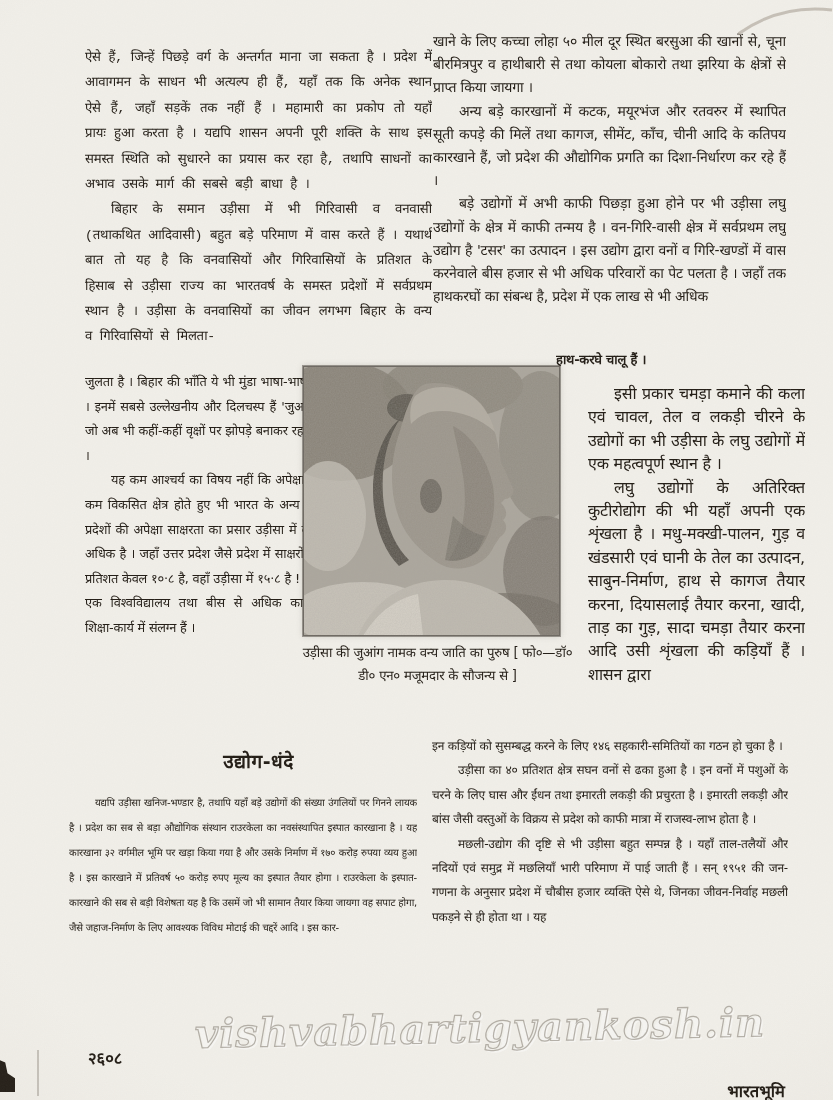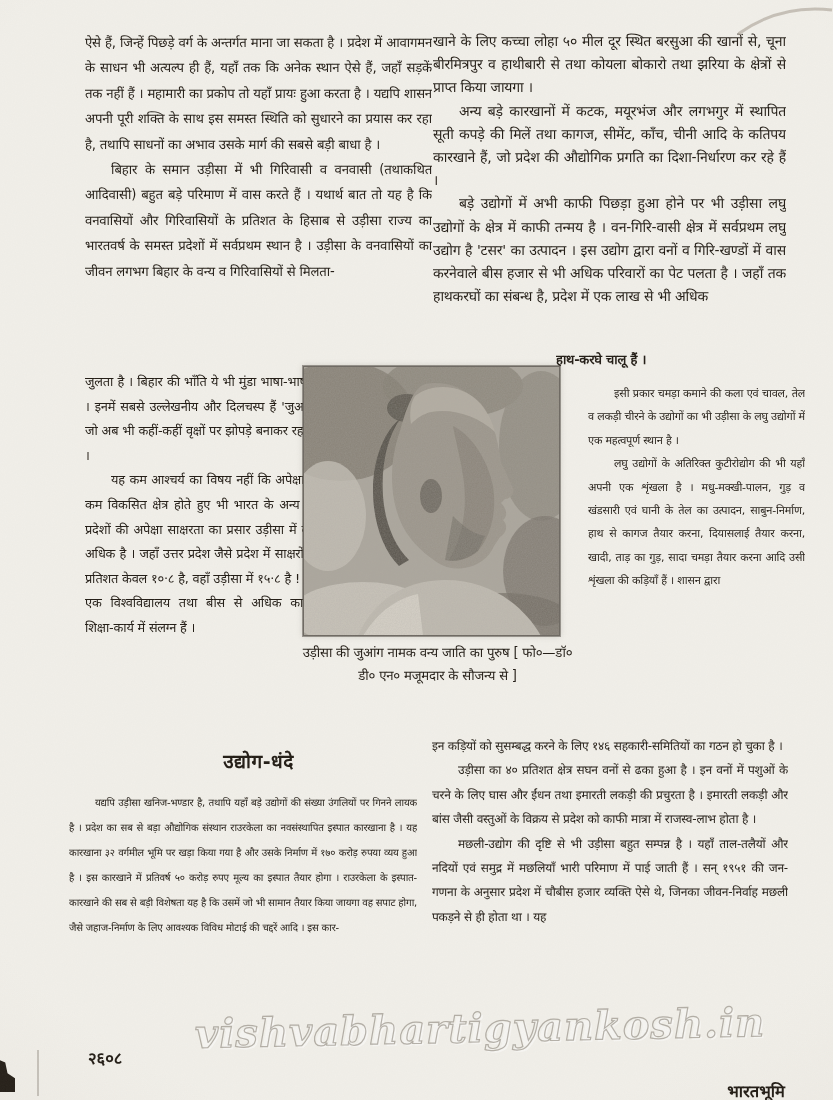--- a/index.html
+++ b/index.html
@@ -6,28 +6,28 @@
   .page {
     position:relative; width:833px; height:1100px; overflow:hidden;
     background: radial-gradient(130% 105% at 50% 45%, #f1efe9 55%, #e8e4dd 88%, #ded9d1 100%);
     font-family:"DejaVu Sans","Liberation Sans",sans-serif;
     color:#221c15;
   }
   .tblock { position:absolute; overflow:hidden; }
   .tblock p { margin:0; text-align:justify; letter-spacing:-0.2px; }
   .indent { text-indent:26px; }
 
-  #l1       { left:85px;  top:30px;  width:347px; height:340px; font-size:13.2px; line-height:25.4px; }
+  #l1       { left:85px;  top:45px;  width:347px; height:340px; font-size:13.2px; line-height:25.4px;font-family:Liberation Mono, monospace; }
   #l-narrow { left:85px;  top:370px; width:236px; height:374px; font-size:12.8px; line-height:24.6px; }
   #l-heading{ left:85px;  top:748px; width:347px; text-align:center; font-size:19px; font-weight:bold; letter-spacing:0.5px; }
   #l2       { left:69px;  top:790px; width:348px; height:272px; font-size:10px; line-height:25px; }
 
   #r1       { left:433px; top:30px;  width:353px; height:322px; font-size:14px; line-height:23.2px; }
   #r1-last  { left:556px; top:350px; font-size:13px; font-weight:bold; letter-spacing:-0.2px; }
-  #r-narrow { left:588px; top:382px; width:217px; height:354px; font-size:11px; line-height:23.4px; }
+  #r-narrow { left:588px; top:382px; width:217px; height:354px; font-size:16px; line-height:23.4px; }
   #r2       { left:432px; top:734px; width:356px; height:322px; font-size:12px; line-height:24.4px; }
 
   #photo {
     position:absolute; left:303px; top:366px; width:257px; height:270px;
     box-shadow: 0 0 0 1px rgba(90,84,76,.55), 0 0 6px rgba(80,75,68,.25);
     background:#aba69c;
   }
   #caption { left:294px; top:642px; width:287px; font-size:13.2px; line-height:22.5px; }
   #caption p { text-align:center; text-indent:0; }
 
@@ -107,21 +107,21 @@
       <rect x="0.5" y="0.5" width="256" height="269" fill="none" stroke="#6e6962" stroke-width="1"></rect>
     </svg>
   </div>
 
   <div class="tblock" id="caption">
     <p>उड़ीसा की जुआंग नामक वन्य जाति का पुरुष [ फो०—डॉ० डी० एन० मजूमदार के सौजन्य से ]</p>
   </div>
 
   <div class="tblock" id="r1">
     <p>खाने के लिए कच्चा लोहा ५० मील दूर स्थित बरसुआ की खानों से, चूना बीरमित्रपुर व हाथीबारी से तथा कोयला बोकारो तथा झरिया के क्षेत्रों से प्राप्त किया जायगा ।</p>
-    <p class="indent">अन्य बड़े कारखानों में कटक, मयूरभंज और लगभगुर में स्थापित सूती कपड़े की मिलें तथा कागज, सीमेंट, काँच, चीनी आदि के कतिपय कारखाने हैं, जो प्रदेश की औद्योगिक प्रगति का दिशा-निर्धारण कर रहे हैं ।</p>
+    <p class="indent">अन्य बड़े कारखानों में कटक, मयूरभंज और रतवरुर में स्थापित सूती कपड़े की मिलें तथा कागज, सीमेंट, काँच, चीनी आदि के कतिपय कारखाने हैं, जो प्रदेश की औद्योगिक प्रगति का दिशा-निर्धारण कर रहे हैं ।</p>
     <p class="indent">बड़े उद्योगों में अभी काफी पिछड़ा हुआ होने पर भी उड़ीसा लघु उद्योगों के क्षेत्र में काफी तन्मय है । वन-गिरि-वासी क्षेत्र में सर्वप्रथम लघु उद्योग है 'टसर' का उत्पादन । इस उद्योग द्वारा वनों व गिरि-खण्डों में वास करनेवाले बीस हजार से भी अधिक परिवारों का पेट पलता है । जहाँ तक हाथकरघों का संबन्ध है, प्रदेश में एक लाख से भी अधिक</p>
   </div>
   <div class="tblock" id="r1-last">हाथ-करघे चालू हैं ।</div>
 
   <div class="tblock" id="r-narrow">
     <p class="indent">इसी प्रकार चमड़ा कमाने की कला एवं चावल, तेल व लकड़ी चीरने के उद्योगों का भी उड़ीसा के लघु उद्योगों में एक महत्वपूर्ण स्थान है ।</p>
     <p class="indent">लघु उद्योगों के अतिरिक्त कुटीरोद्योग की भी यहाँ अपनी एक शृंखला है । मधु-मक्खी-पालन, गुड़ व खंडसारी एवं घानी के तेल का उत्पादन, साबुन-निर्माण, हाथ से कागज तैयार करना, दियासलाई तैयार करना, खादी, ताड़ का गुड़, सादा चमड़ा तैयार करना आदि उसी शृंखला की कड़ियाँ हैं । शासन द्वारा</p>
   </div>
 
   <div class="tblock" id="r2">

